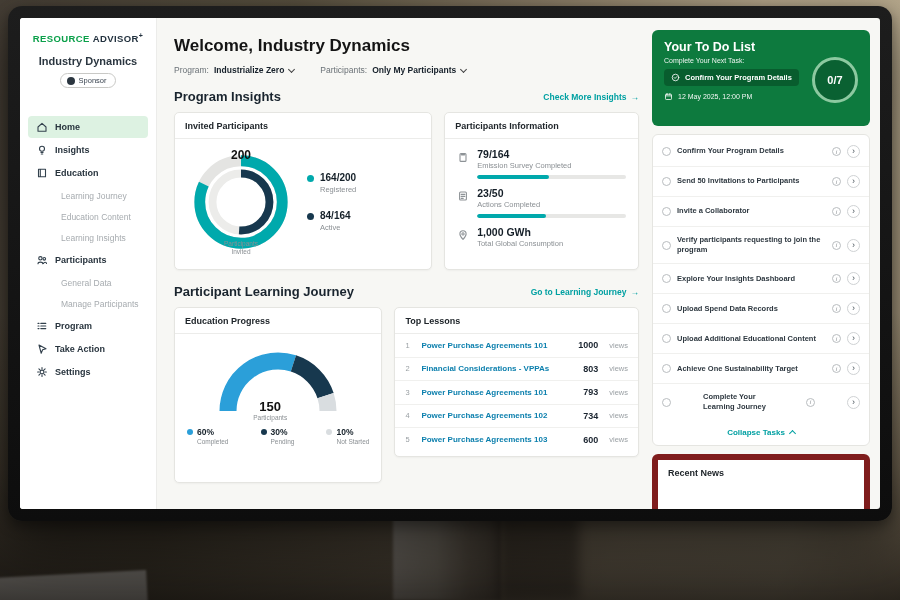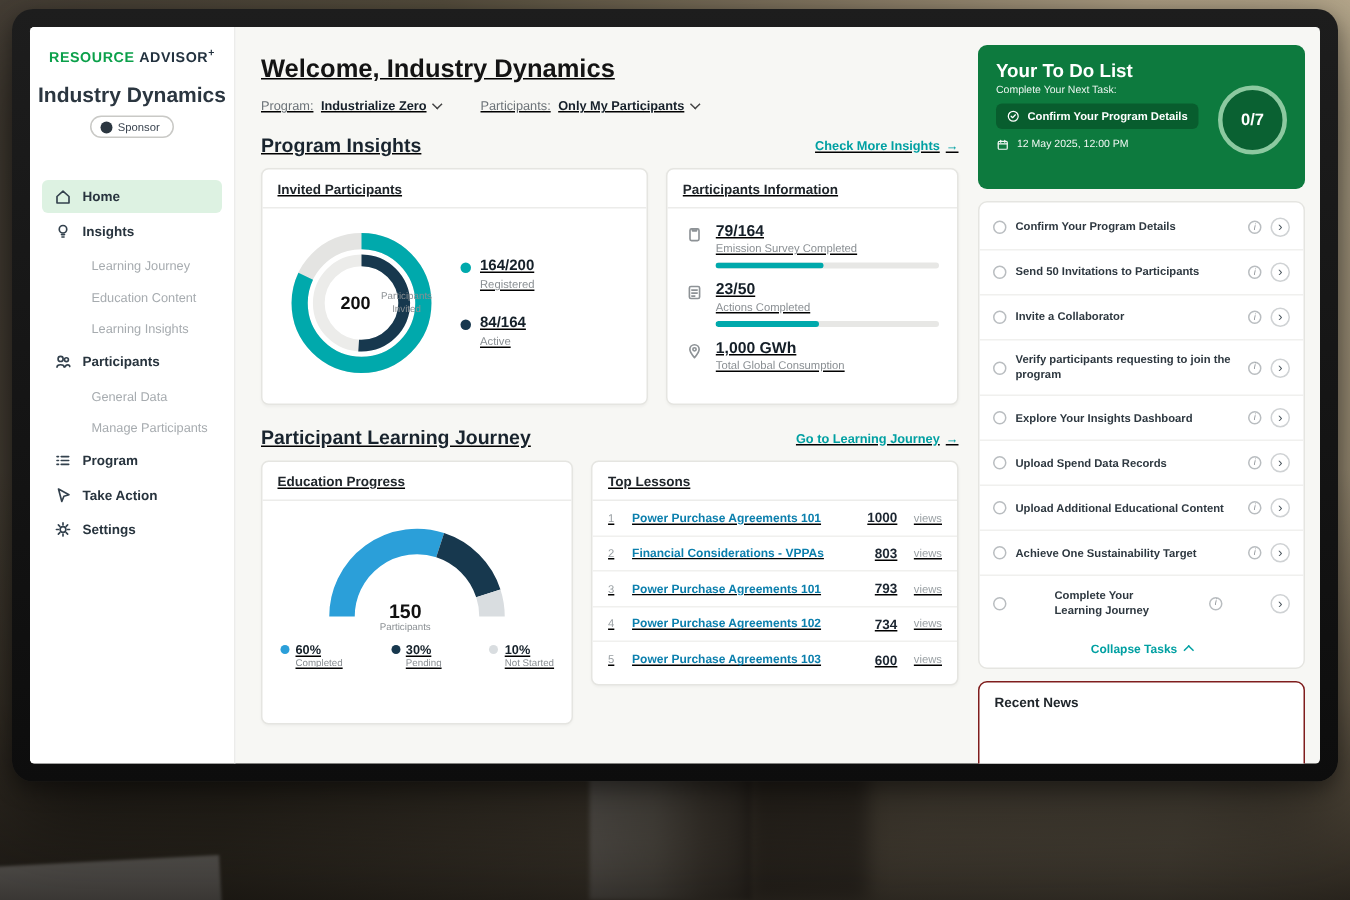--- a/index.html
+++ b/index.html
@@ -22,55 +22,55 @@
   .monitor { position:absolute; left:8px; top:6px; width:884px; height:515px;
         background:linear-gradient(180deg,#1d1d1d,#0d0d0d); border-radius:14px; padding:12px;
         box-shadow:0 24px 55px rgba(0,0,0,.55), 0 5px 14px rgba(0,0,0,.4); }
   .screen { width:100%; height:100%; background:#f7f7f4; border-radius:3px; overflow:hidden; display:flex; }
 
   
   .sidebar { width:137px; background:#fff; border-right:1px solid #ececea; flex-shrink:0; padding-top:14px; }
   .logo { text-align:center; font-size:9.5px; font-weight:700; letter-spacing:.4px; white-space:nowrap; }
   .logo .res { color:#0ba04a; } .logo .adv { color:#23323f; }
   .logo .plus { color:#23323f; font-size:7px; vertical-align:super; }
-  .org { text-align:center; margin-top:11px; font-size:14px; font-weight:700; color:#2b3640; }
+  .org { text-align:center; margin-top:11px; font-size:11px; font-weight:700; color:#2b3640; }
   .badge { width:fit-content; margin:6px auto 0; border:1px solid #c9c9c6; border-radius:10px;
            padding:2px 9px 2px 6px; font-size:7.5px; color:#3a4450; display:flex; align-items:center; gap:4px; }
   .badge-dot { width:8px; height:8px; border-radius:50%; background:#2b3640; }
   .nav { margin-top:28px; }
   .nav-item { display:flex; align-items:center; gap:7px; height:22px; padding:0 8px 0 8px;
               margin:1px 8px; border-radius:4px; font-size:9px; font-weight:700; color:#28343e; cursor:pointer; }
   .nav-item.active { background:#ddf2e2; }
   .nav-sub { height:21px; padding-left:33px; margin:0 8px; font-size:8.5px; color:#a6abaf;
              display:flex; align-items:center; cursor:pointer; }
   .nav-ico { width:12px; height:12px; display:flex; flex-shrink:0; }
   .nav-ico svg { width:12px; height:12px; stroke:#33414d; stroke-width:1.1; fill:none;
                  stroke-linecap:round; stroke-linejoin:round; }
 
   
-  .main { flex:1; min-width:0; padding:18px 13px 0 17px;text-decoration:underline; }
+  .main { flex:1; min-width:0; padding:18px 13px 0 17px; }
   .title { font-size:17px; font-weight:700; color:#141414; }
   .filters { display:flex; align-items:center; gap:26px; margin-top:9px; }
   .filter { display:flex; align-items:center; gap:5px; font-size:8.5px; color:#6b7277; }
   .filter b { color:#16202a; font-weight:700; cursor:pointer; }
   .chev { width:5px; height:5px; border-right:1.3px solid #444; border-bottom:1.3px solid #444;
           transform:rotate(45deg); margin-top:-2px; }
   .sec-row { display:flex; justify-content:space-between; align-items:center; margin-top:14px; }
   .sec-title { font-size:13px; font-weight:700; color:#19242e; }
   .sec-link { font-size:8.5px; font-weight:700; color:#00a0a2; display:flex; gap:4px; align-items:center; cursor:pointer; }
   .cards { display:flex; gap:12px; margin-top:8px; }
   .card { background:#fff; border:1px solid #e5e5e1; border-radius:5px; box-shadow:0 1px 2px rgba(0,0,0,.04); }
   .card-h { font-size:9px; font-weight:700; color:#20262b; padding:8px 10px 7px; border-bottom:1px solid #ececea; }
 
   .card-invited { width:57%; height:158px; }
   .card-info { width:43%; height:158px; }
   .invited-body { display:flex; align-items:center; padding:9px 6px 0 12px; gap:12px; }
   .donut-wrap { position:relative; width:108px; height:108px; flex-shrink:0; }
-  .donut-center { position:absolute; inset:0; display:flex; flex-direction:row; align-items:center;
-                  justify-content:flex-end; text-align:center; }
+  .donut-center { position:absolute; inset:0; display:flex; flex-direction:column; align-items:center;
+                  justify-content:space-between; text-align:center; }
   .donut-center .v { font-size:12px; font-weight:700; color:#111; }
   .donut-center .l { font-size:6.5px; color:#8a8f93; width:48px; line-height:1.25; margin-top:1px; }
   .legend-col { display:flex; flex-direction:column; gap:16px; }
   .leg-item { display:flex; gap:6px; }
   .leg-dot { width:7px; height:7px; border-radius:50%; margin-top:3px; flex-shrink:0; }
   .leg-v { font-size:10px; font-weight:700; color:#152029; }
   .leg-l { font-size:7.5px; color:#8a8f93; margin-top:2px; }
 
   .info-body { padding:9px 12px 0; }
   .info-row { display:flex; gap:8px; margin-bottom:8px; }
@@ -126,21 +126,21 @@
   .task-info { width:9px; height:9px; border:1px solid #b9bdc0; border-radius:50%; font-size:6px;
                color:#8a8f93; display:flex; align-items:center; justify-content:center; flex-shrink:0;
                font-style:italic; cursor:pointer; }
   .task-go { width:13px; height:13px; border:1px solid #cfd2d4; border-radius:50%; display:flex;
              align-items:center; justify-content:center; font-size:9px; color:#47525a; flex-shrink:0;
              padding-bottom:1px; cursor:pointer; }
   .collapse-row { display:flex; justify-content:center; align-items:center; gap:5px; padding:7px 0 8px;
                   font-size:8px; font-weight:700; color:#00a0a2; cursor:pointer; }
   .chev-up { width:5px; height:5px; border-left:1.4px solid #00a0a2; border-top:1.4px solid #00a0a2;
              transform:rotate(45deg); margin-top:2px; }
-  .news-card { margin-top:8px; background:#fff; border:1px solid #7f1d1d; border-radius:6px 6px 0 0;
+  .news-card { margin-top:8px; background:#fff; border:6px solid #7f1d1d; border-radius:6px 6px 0 0;
                padding:8px 10px 40px; }
   .news-title { font-size:9px; font-weight:700; color:#20262b; }
 </style>
 </head>
 <body>
 
 <div class="bg"></div>
 <div class="stand-neck"></div>
 <div class="stand-shadow"></div>
 <div class="desk-sliver"></div>
@@ -169,20 +169,28 @@
         <span>Home</span>
       </div>
       <div class="nav-item">
         <span class="nav-ico">
               <svg viewBox="0 0 12 12">
                 <circle cx="6" cy="4.8" r="2.5"></circle>
                 <path d="M5 8.4 h2 M5.3 10 h1.4"></path>
               </svg>
             </span>
         <span>Insights</span>
+      </div>
+      <div class="nav-item">
+        <span class="nav-ico">
+              <svg viewBox="0 0 12 12">
+                <path d="M2.5 2.2 h7 v7.6 h-7 z M4.3 2.2 v7.6"></path>
+              </svg>
+            </span>
+        <span>Education</span>
       </div>
       <div class="nav-sub">
         <span>Learning Journey</span>
       </div>
       <div class="nav-sub">
         <span>Education Content</span>
       </div>
       <div class="nav-sub">
         <span>Learning Insights</span>
       </div>

